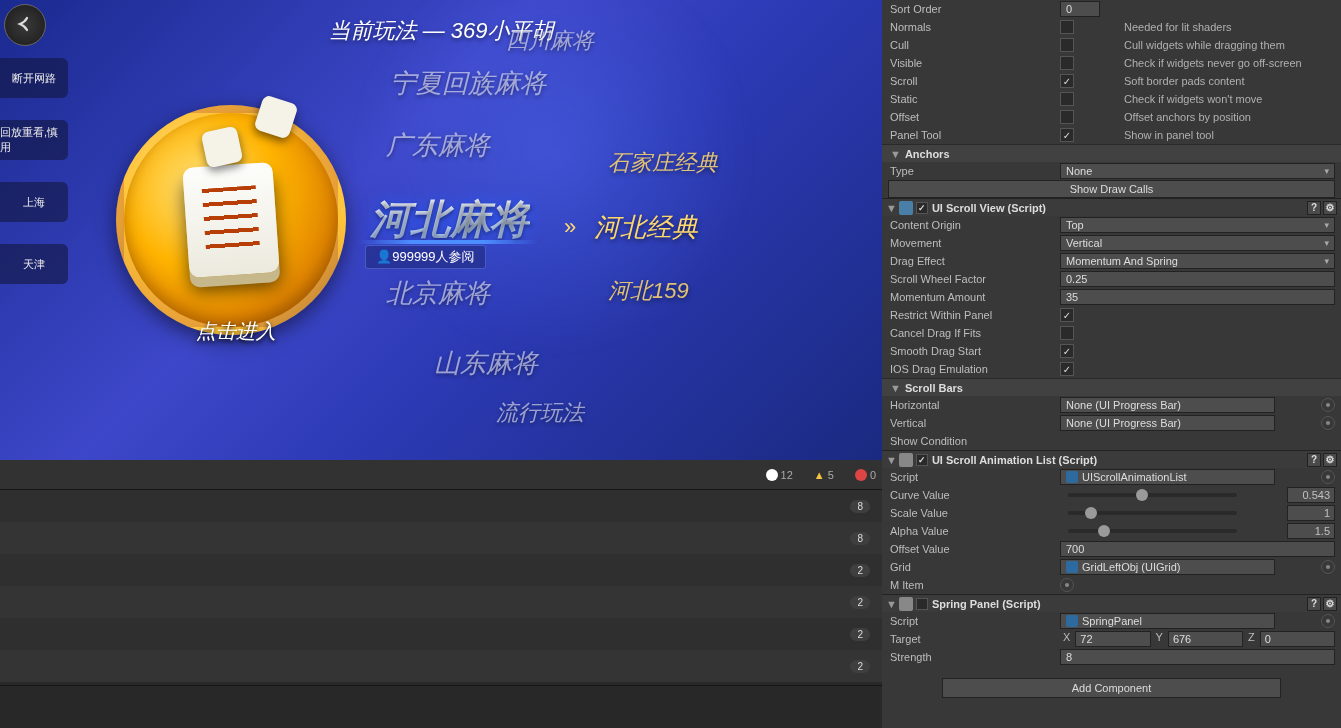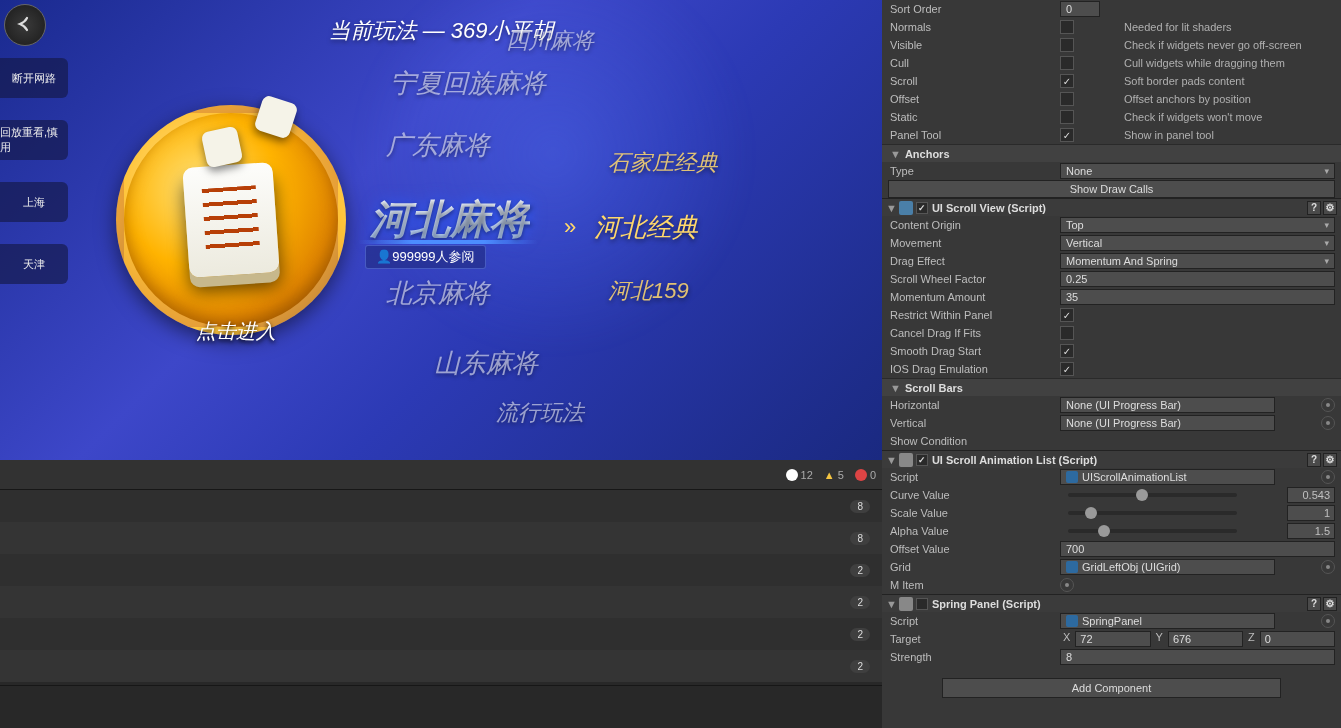--- a/index.html
+++ b/index.html
@@ -24,21 +24,21 @@
 .enter-txt { position:absolute; left:196px; top:318px; color:#fff; font-size:20px; font-style:italic; text-shadow:0 2px 4px #000; }
 .list-item { position:absolute; color:rgba(255,255,255,0.55); font-size:26px; font-style:italic; text-shadow:0 2px 4px rgba(0,0,0,0.4); white-space:nowrap; }
 .list-item.sel { color:#fff; font-size:40px; font-weight:700; background:linear-gradient(#fff, #a7c9ff); -webkit-background-clip:text; background-clip:text; -webkit-text-fill-color:transparent; filter:drop-shadow(0 0 8px rgba(40,90,255,0.9)); }
 .sel-underline { position:absolute; left:358px; top:240px; width:180px; height:4px; background:linear-gradient(90deg, transparent, #4c8dff 30%, #4c8dff 70%, transparent); border-radius:2px;}
 .people-tag { position:absolute; left:365px; top:245px; color:#fff; font-size:13px; background:rgba(30,40,120,0.55); padding:2px 10px; border-radius:3px; border:1px solid rgba(120,150,255,0.4);}
 .sub-item { position:absolute; color:#ffd86b; font-size:22px; font-style:italic; text-shadow:0 2px 5px rgba(0,0,0,0.6);}
 .arrow { position:absolute; left:564px; top:214px; color:#ffd86b; font-size:22px; }
 
 
 .console { flex:1; background:#282828; position:relative; }
-.c-top { height:30px; background:#323232; border-bottom:1px solid #171717; display:flex; align-items:center; justify-content:flex-end; gap:11px; padding-right:6px;}
+.c-top { height:30px; background:#323232; border-bottom:1px solid #171717; display:flex; align-items:center; justify-content:flex-end; gap:21px; padding-right:6px;}
 .c-top .stat { color:#aaa; font-size:11px; display:flex; align-items:center; gap:3px;}
 .ico-circ{width:12px;height:12px;border-radius:50%;display:inline-block;}
 .c-rows { height:196px; overflow:hidden; border-bottom:1px solid #171717;}
 .c-row { height:32px; display:flex; align-items:center; justify-content:flex-end; padding-right:12px;}
 .c-row .pill { background:#3f3f3f; color:#ddd; border-radius:10px; padding:1px 7px; font-size:10px;}
 .c-row:nth-child(odd){background:#2f2f2f;}
 .c-row:nth-child(even){background:#343434;}
 
 
 .insp { color:#c0c0c0; padding-bottom:8px;}
@@ -156,43 +156,43 @@
     <div class="irow">
       <span class="lbl">Sort Order</span>
       <span class="txtbox short">0</span>
     </div>
     <div class="irow">
         <span class="lbl">Normals</span>
         <span class="chk"></span>
         <span class="desc">Needed for lit shaders</span>
       </div>
     <div class="irow">
+        <span class="lbl">Cull</span>
+        <span class="chk"></span>
+        <span class="desc">Cull widgets while dragging them</span>
+      </div>
+    <div class="irow">
         <span class="lbl">Visible</span>
         <span class="chk"></span>
         <span class="desc">Check if widgets never go off-screen</span>
       </div>
     <div class="irow">
-        <span class="lbl">Cull</span>
-        <span class="chk"></span>
-        <span class="desc">Cull widgets while dragging them</span>
-      </div>
-    <div class="irow">
         <span class="lbl">Scroll</span>
         <span class="chk">✓</span>
         <span class="desc">Soft border pads content</span>
       </div>
     <div class="irow">
+        <span class="lbl">Static</span>
+        <span class="chk"></span>
+        <span class="desc">Check if widgets won't move</span>
+      </div>
+    <div class="irow">
         <span class="lbl">Offset</span>
         <span class="chk"></span>
         <span class="desc">Offset anchors by position</span>
-      </div>
-    <div class="irow">
-        <span class="lbl">Static</span>
-        <span class="chk"></span>
-        <span class="desc">Check if widgets won't move</span>
       </div>
     <div class="irow">
         <span class="lbl">Panel Tool</span>
         <span class="chk">✓</span>
         <span class="desc">Show in panel tool</span>
       </div>
 
     <div class="section-hdr">
         <span class="tri">▼</span>
         <span>Anchors</span>

